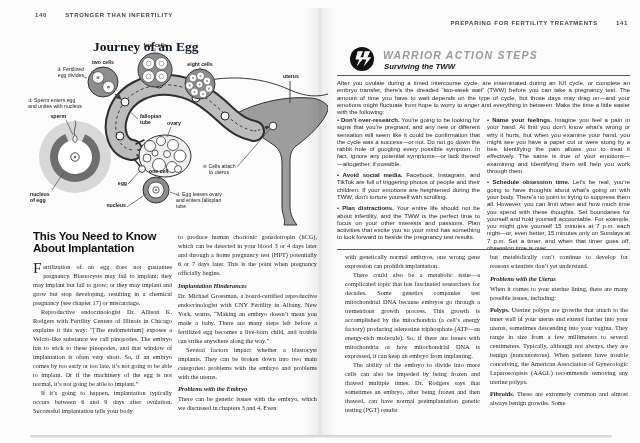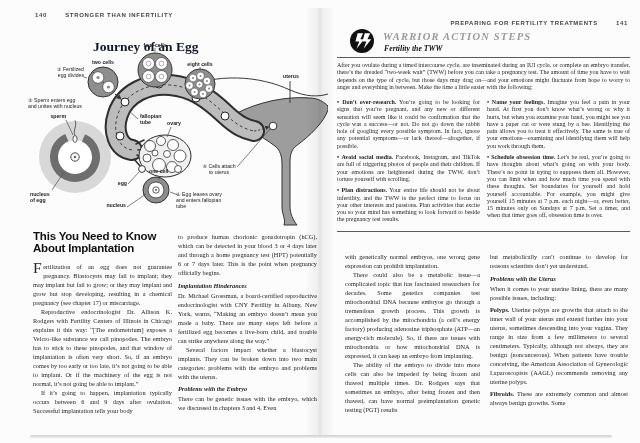--- a/index.html
+++ b/index.html
@@ -254,28 +254,28 @@
   <p>Dr. Michael Grossman, a board-certified reproductive endocrinologist with CNY Fertility in Albany, New York, warns, “Making an embryo doesn’t mean you made a baby. There are many steps left before a fertilized egg becomes a live-born child, and trouble can strike anywhere along the way.”</p>
   <p class="ind">Several factors impact whether a blastocyst implants. They can be broken down into two main categories: problems with the embryo and problems with the uterus.</p>
   <p class="subhead">Problems with the Embryo</p>
   <p>There can be genetic issues with the embryo, which we discussed in chapters 3 and 4. Even</p>
 </div>
 
 <div class="abs runhead" style="right:12px;top:20px;text-align:right;">
   <span>PREPARING FOR FERTILITY TREATMENTS</span><span class="pagenum"></span><span>141</span>
 </div>
 
-<div class="abs" style="left:337px;top:26px;width:293px;height:206px;font-family:Liberation Serif, serif;">
+<div class="abs" style="left:337px;top:44px;width:293px;height:206px;">
   <svg class="abs" style="left:13px;top:3px;" width="24" height="24" viewBox="0 0 22 22">
     <circle cx="11" cy="11" r="11" fill="#111"></circle>
     <polygon points="7,4 12,4 9.5,9.5 13,9.5 6,18 8.5,11.5 5,11.5" fill="#fff"></polygon>
     <polygon points="13.5,4 18.5,4 16,9.5 19.5,9.5 12.5,18 15,11.5 11.5,11.5" fill="#fff"></polygon>
   </svg>
   <div class="abs kicker" style="left:46px;top:5px;">WARRIOR ACTION STEPS</div>
-  <div class="abs boxtitle" style="left:47px;top:18px;">Fertility the TWW</div>
+  <div class="abs boxtitle" style="left:47px;top:18px;">Surviving the TWW</div>
   <div class="abs rule" style="left:0;top:31px;width:293px;"></div>
   <div class="abs boxtext" style="left:0;top:36px;width:293px;">After you ovulate during a timed intercourse cycle, are inseminated during an IUI cycle, or complete an embryo transfer, there’s the dreaded “two-week wait” (TWW) before you can take a pregnancy test. The amount of time you have to wait depends on the type of cycle, but those days may drag on—and your emotions might fluctuate from hope to worry to anger and everything in between. Make the time a little easier with the following:</div>
   <div class="abs boxtext" style="left:0;top:73px;width:143px;">
     <div class="bullet"><span class="bhead">Don’t over-research.</span><span> You’re going to be looking for signs that you’re pregnant, and any new or different sensation will seem like it could be confirmation that the cycle was a success—or not. Do not go down the rabbit hole of googling every possible symptom. In fact, ignore any potential symptoms—or lack thereof—altogether, if possible.</span></div>
     <div class="bullet"><span class="bhead">Avoid social media.</span><span> Facebook, Instagram, and TikTok are full of triggering photos of people and their children. If your emotions are heightened during the TWW, don’t torture yourself with scrolling.</span></div>
     <div class="bullet"><span class="bhead">Plan distractions.</span><span> Your entire life should not be about infertility, and the TWW is the perfect time to focus on your other interests and passions. Plan activities that excite you so your mind has something to look forward to beside the pregnancy test results.</span></div>
   </div>
   <div class="abs boxtext" style="left:150px;top:73px;width:143px;">
     <div class="bullet"><span class="bhead">Name your feelings.</span><span> Imagine you feel a pain in your hand. At first you don’t know what’s wrong or why it hurts, but when you examine your hand, you might see you have a paper cut or were stung by a bee. Identifying the pain allows you to treat it effectively. The same is true of your emotions—examining and identifying them will help you work through them.</span></div>
     <div class="bullet"><span class="bhead">Schedule obsession time.</span><span> Let’s be real, you’re going to have thoughts about what’s going on with your body. There’s no point in trying to suppress them all. However, you can limit when and how much time you spend with these thoughts. Set boundaries for yourself and hold yourself accountable. For example, you might give yourself 15 minutes at 7 p.m. each night—or, even better, 15 minutes only on Sundays at 7 p.m. Set a timer, and when that timer goes off, obsession time is over.</span></div>

